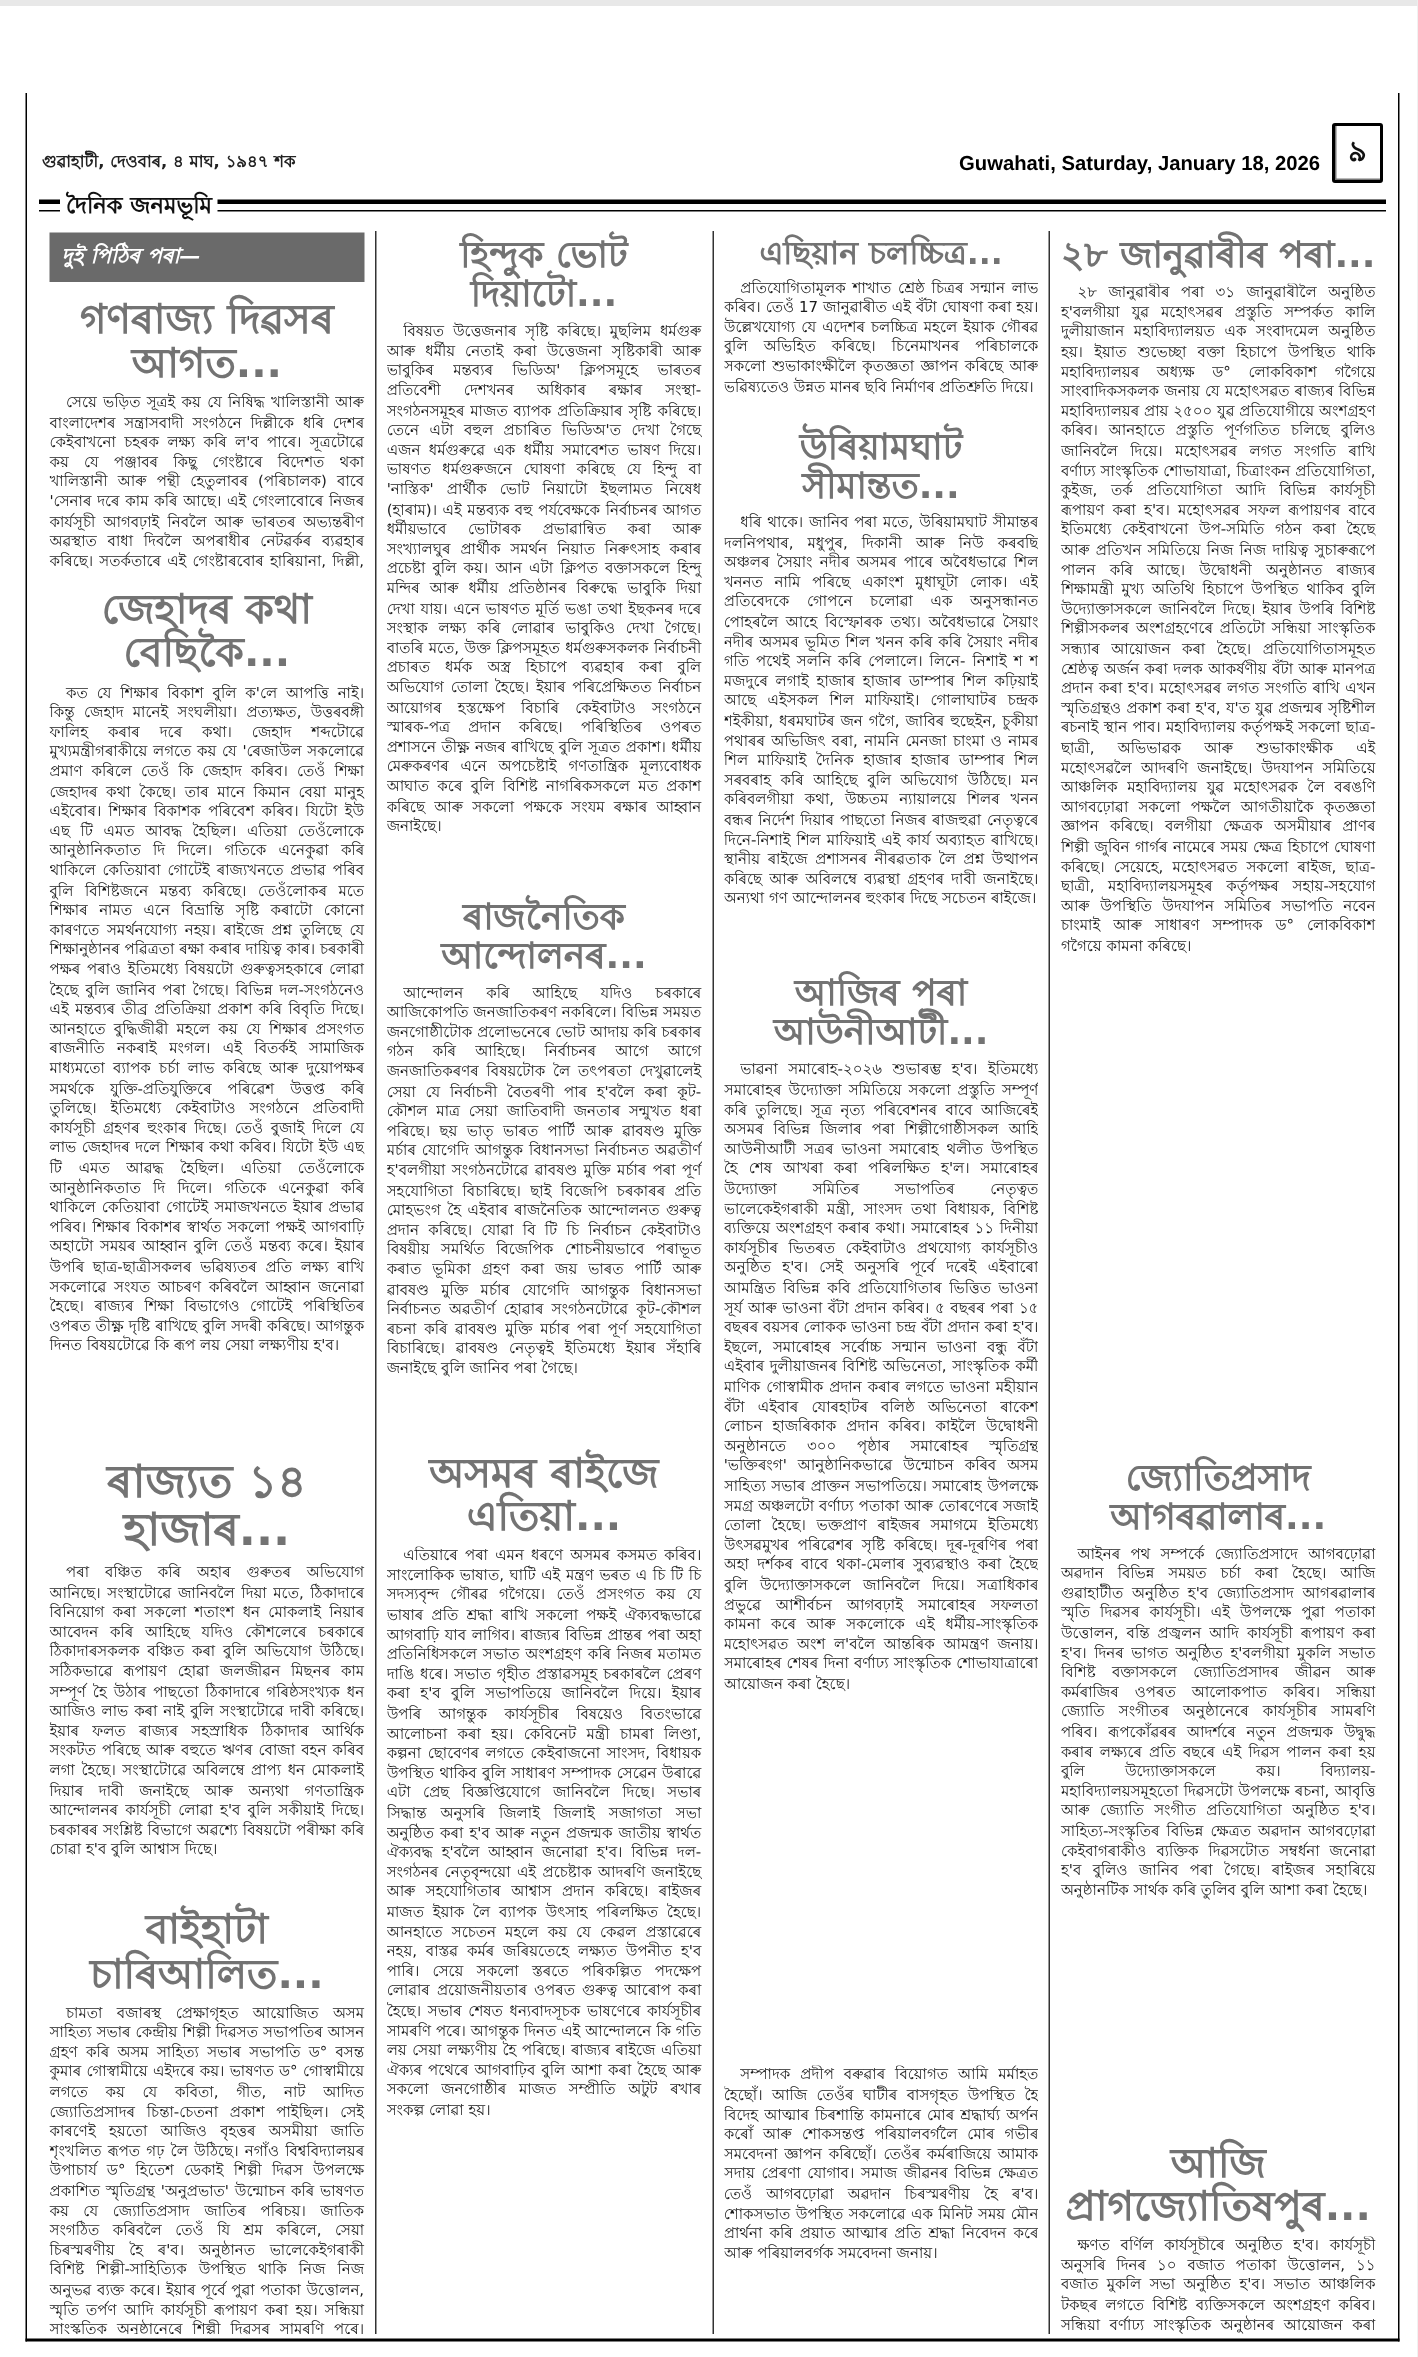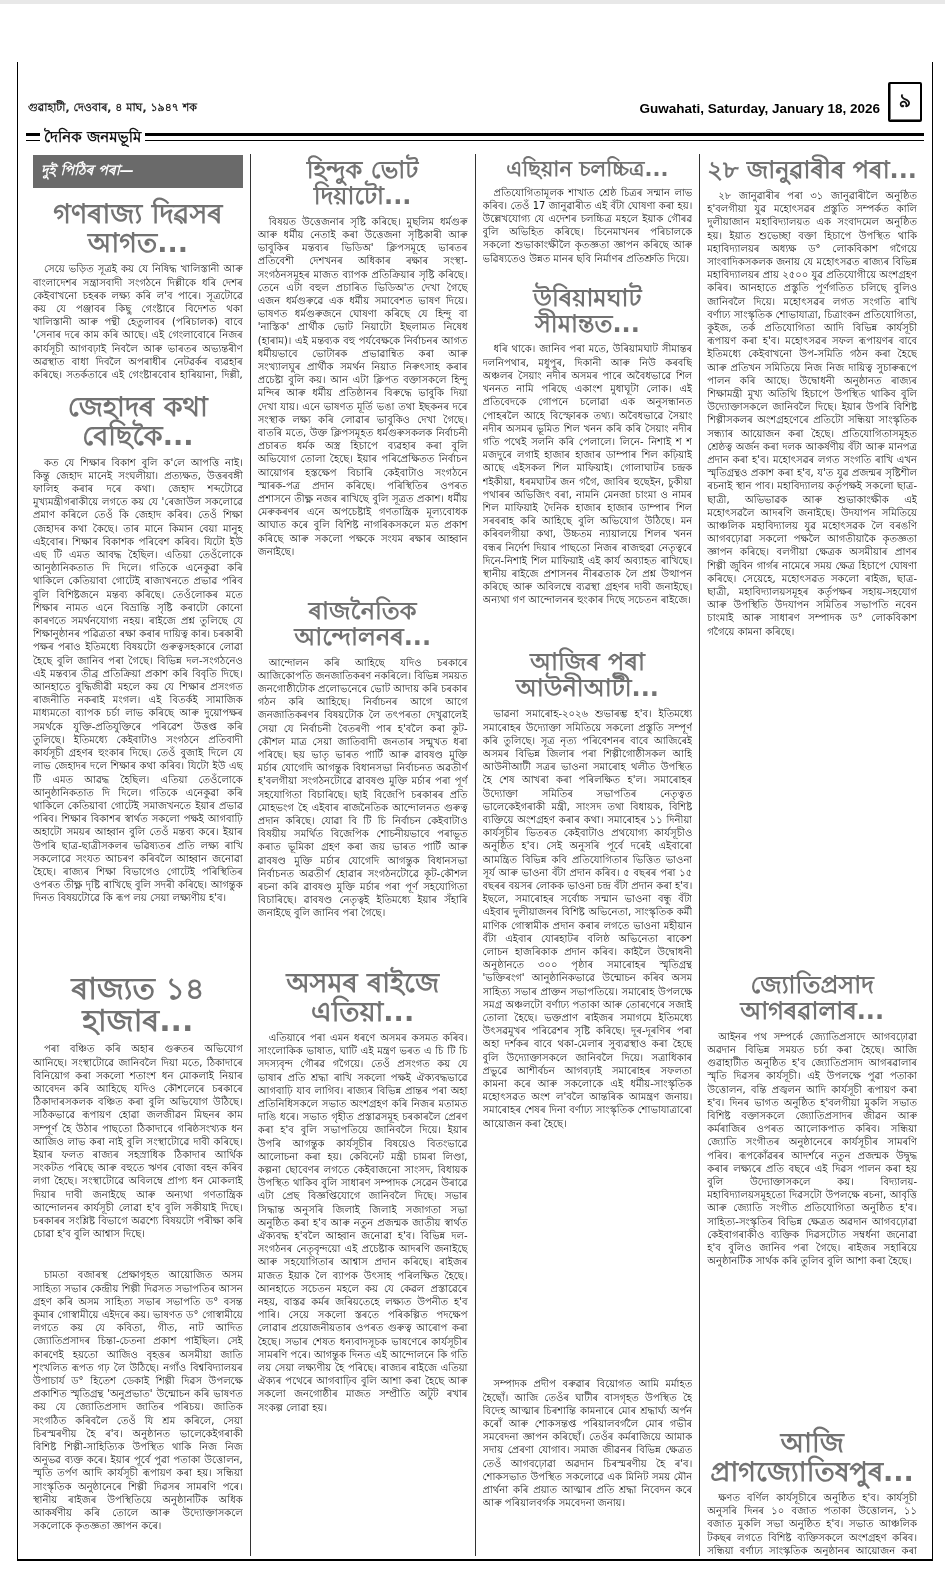--- a/index.html
+++ b/index.html
@@ -72,20 +72,21 @@
         </section>
         <section>
           <h2 class="hl hl-lg">জেহাদৰ কথা বেছিকৈ...</h2>
           <p class="body b-c1s2">কত যে শিক্ষাৰ বিকাশ বুলি ক'লে আপত্তি নাই। কিন্তু জেহাদ মানেই সংঘলীয়া। প্ৰত্যক্ষত, উত্তৰবঙ্গী ফালিহ কৰাৰ দৰে কথা। জেহাদ শব্দটোৱে মুখ্যমন্ত্ৰীগৰাকীয়ে লগতে কয় যে 'ৰেজাউল সকলোৱে প্ৰমাণ কৰিলে তেওঁ কি জেহাদ কৰিব। তেওঁ শিক্ষা জেহাদৰ কথা কৈছে। তাৰ মানে কিমান বেয়া মানুহ এইবোৰ। শিক্ষাৰ বিকাশক পৰিবেশ কৰিব। যিটো ইউ এছ টি এমত আবদ্ধ হৈছিল। এতিয়া তেওঁলোকে আনুষ্ঠানিকতাত দি দিলে। গতিকে এনেকুৱা কৰি থাকিলে কেতিয়াবা গোটেই ৰাজ্যখনতে প্ৰভাৱ পৰিব বুলি বিশিষ্টজনে মন্তব্য কৰিছে। তেওঁলোকৰ মতে শিক্ষাৰ নামত এনে বিভ্ৰান্তি সৃষ্টি কৰাটো কোনো কাৰণতে সমৰ্থনযোগ্য নহয়। ৰাইজে প্ৰশ্ন তুলিছে যে শিক্ষানুষ্ঠানৰ পৱিত্ৰতা ৰক্ষা কৰাৰ দায়িত্ব কাৰ। চৰকাৰী পক্ষৰ পৰাও ইতিমধ্যে বিষয়টো গুৰুত্বসহকাৰে লোৱা হৈছে বুলি জানিব পৰা গৈছে। বিভিন্ন দল-সংগঠনেও এই মন্তব্যৰ তীব্ৰ প্ৰতিক্ৰিয়া প্ৰকাশ কৰি বিবৃতি দিছে। আনহাতে বুদ্ধিজীৱী মহলে কয় যে শিক্ষাৰ প্ৰসংগত ৰাজনীতি নকৰাই মংগল। এই বিতৰ্কই সামাজিক মাধ্যমতো ব্যাপক চৰ্চা লাভ কৰিছে আৰু দুয়োপক্ষৰ সমৰ্থকে যুক্তি-প্ৰতিযুক্তিৰে পৰিৱেশ উত্তপ্ত কৰি তুলিছে। ইতিমধ্যে কেইবাটাও সংগঠনে প্ৰতিবাদী কাৰ্যসূচী গ্ৰহণৰ হুংকাৰ দিছে। তেওঁ বুজাই দিলে যে লাভ জেহাদৰ দলে শিক্ষাৰ কথা কৰিব। যিটো ইউ এছ টি এমত আৱদ্ধ হৈছিল। এতিয়া তেওঁলোকে আনুষ্ঠানিকতাত দি দিলে। গতিকে এনেকুৱা কৰি থাকিলে কেতিয়াবা গোটেই সমাজখনতে ইয়াৰ প্ৰভাৱ পৰিব। শিক্ষাৰ বিকাশৰ স্বাৰ্থত সকলো পক্ষই আগবাঢ়ি অহাটো সময়ৰ আহ্বান বুলি তেওঁ মন্তব্য কৰে। ইয়াৰ উপৰি ছাত্ৰ-ছাত্ৰীসকলৰ ভৱিষ্যতৰ প্ৰতি লক্ষ্য ৰাখি সকলোৱে সংযত আচৰণ কৰিবলৈ আহ্বান জনোৱা হৈছে। ৰাজ্যৰ শিক্ষা বিভাগেও গোটেই পৰিস্থিতিৰ ওপৰত তীক্ষ্ণ দৃষ্টি ৰাখিছে বুলি সদৰী কৰিছে। আগন্তুক দিনত বিষয়টোৱে কি ৰূপ লয় সেয়া লক্ষ্যণীয় হ'ব।</p>
         </section>
         <section>
           <h2 class="hl hl-xl">ৰাজ্যত ১৪ হাজাৰ...</h2>
           <p class="body b-c1s3">পৰা বঞ্চিত কৰি অহাৰ গুৰুতৰ অভিযোগ আনিছে। সংস্থাটোৱে জানিবলৈ দিয়া মতে, ঠিকাদাৰে বিনিয়োগ কৰা সকলো শতাংশ ধন মোকলাই নিয়াৰ আবেদন কৰি আহিছে যদিও কৌশলেৰে চৰকাৰে ঠিকাদাৰসকলক বঞ্চিত কৰা বুলি অভিযোগ উঠিছে। সঠিকভাৱে ৰূপায়ণ হোৱা জলজীৱন মিছনৰ কাম সম্পূৰ্ণ হৈ উঠাৰ পাছতো ঠিকাদাৰে গৰিষ্ঠসংখ্যক ধন আজিও লাভ কৰা নাই বুলি সংস্থাটোৱে দাবী কৰিছে। ইয়াৰ ফলত ৰাজ্যৰ সহস্ৰাধিক ঠিকাদাৰ আৰ্থিক সংকটত পৰিছে আৰু বহুতে ঋণৰ বোজা বহন কৰিব লগা হৈছে। সংস্থাটোৱে অবিলম্বে প্ৰাপ্য ধন মোকলাই দিয়াৰ দাবী জনাইছে আৰু অন্যথা গণতান্ত্ৰিক আন্দোলনৰ কাৰ্যসূচী লোৱা হ'ব বুলি সকীয়াই দিছে। চৰকাৰৰ সংশ্লিষ্ট বিভাগে অৱশ্যে বিষয়টো পৰীক্ষা কৰি চোৱা হ'ব বুলি আশ্বাস দিছে।</p>
         </section>
         <section>
+          <h2 class="hl hl-lg">বাইহাটা চাৰিআলিত...</h2>
           <p class="body b-c1s4">চামতা বজাৰস্থ প্ৰেক্ষাগৃহত আয়োজিত অসম সাহিত্য সভাৰ কেন্দ্ৰীয় শিল্পী দিৱসত সভাপতিৰ আসন গ্ৰহণ কৰি অসম সাহিত্য সভাৰ সভাপতি ড° বসন্ত কুমাৰ গোস্বামীয়ে এইদৰে কয়। ভাষণত ড° গোস্বামীয়ে লগতে কয় যে কবিতা, গীত, নাট আদিত জ্যোতিপ্ৰসাদৰ চিন্তা-চেতনা প্ৰকাশ পাইছিল। সেই কাৰণেই হয়তো আজিও বৃহত্তৰ অসমীয়া জাতি শৃংখলিত ৰূপত গঢ় লৈ উঠিছে। নগাঁও বিশ্ববিদ্যালয়ৰ উপাচাৰ্য ড° হিতেশ ডেকাই শিল্পী দিৱস উপলক্ষে প্ৰকাশিত স্মৃতিগ্ৰন্থ 'অনুপ্ৰভাত' উন্মোচন কৰি ভাষণত কয় যে জ্যোতিপ্ৰসাদ জাতিৰ পৰিচয়। জাতিক সংগঠিত কৰিবলৈ তেওঁ যি শ্ৰম কৰিলে, সেয়া চিৰস্মৰণীয় হৈ ৰ'ব। অনুষ্ঠানত ভালেকেইগৰাকী বিশিষ্ট শিল্পী-সাহিত্যিক উপস্থিত থাকি নিজ নিজ অনুভৱ ব্যক্ত কৰে। ইয়াৰ পূৰ্বে পুৱা পতাকা উত্তোলন, স্মৃতি তৰ্পণ আদি কাৰ্যসূচী ৰূপায়ণ কৰা হয়। সন্ধিয়া সাংস্কৃতিক অনুষ্ঠানেৰে শিল্পী দিৱসৰ সামৰণি পৰে। স্থানীয় ৰাইজৰ উপস্থিতিয়ে অনুষ্ঠানটিক অধিক আকৰ্ষণীয় কৰি তোলে আৰু উদ্যোক্তাসকলে সকলোকে কৃতজ্ঞতা জ্ঞাপন কৰে।</p>
         </section>
       </div>
 
       <div class="col">
         <section>
           <h2 class="hl hl-md">হিন্দুক ভোট দিয়াটো...</h2>
           <p class="body b-c2s1">বিষয়ত উত্তেজনাৰ সৃষ্টি কৰিছে। মুছলিম ধৰ্মগুৰু আৰু ধৰ্মীয় নেতাই কৰা উত্তেজনা সৃষ্টিকাৰী আৰু ভাবুকিৰ মন্তব্যৰ ভিডিঅ' ক্লিপসমূহে ভাৰতৰ প্ৰতিবেশী দেশখনৰ অধিকাৰ ৰক্ষাৰ সংস্থা-সংগঠনসমূহৰ মাজত ব্যাপক প্ৰতিক্ৰিয়াৰ সৃষ্টি কৰিছে। তেনে এটা বহুল প্ৰচাৰিত ভিডিঅ'ত দেখা গৈছে এজন ধৰ্মগুৰুৱে এক ধৰ্মীয় সমাবেশত ভাষণ দিয়ে। ভাষণত ধৰ্মগুৰুজনে ঘোষণা কৰিছে যে হিন্দু বা 'নাস্তিক' প্ৰাৰ্থীক ভোট নিয়াটো ইছলামত নিষেধ (হাৰাম)। এই মন্তব্যক বহু পৰ্যবেক্ষকে নিৰ্বাচনৰ আগত ধৰ্মীয়ভাবে ভোটাৰক প্ৰভাৱান্বিত কৰা আৰু সংখ্যালঘুৰ প্ৰাৰ্থীক সমৰ্থন নিয়াত নিৰুৎসাহ কৰাৰ প্ৰচেষ্টা বুলি কয়। আন এটা ক্লিপত বক্তাসকলে হিন্দু মন্দিৰ আৰু ধৰ্মীয় প্ৰতিষ্ঠানৰ বিৰুদ্ধে ভাবুকি দিয়া দেখা যায়। এনে ভাষণত মূৰ্তি ভঙা তথা ইছকনৰ দৰে সংস্থাক লক্ষ্য কৰি লোৱাৰ ভাবুকিও দেখা গৈছে। বাতৰি মতে, উক্ত ক্লিপসমূহত ধৰ্মগুৰুসকলক নিৰ্বাচনী প্ৰচাৰত ধৰ্মক অস্ত্ৰ হিচাপে ব্যৱহাৰ কৰা বুলি অভিযোগ তোলা হৈছে। ইয়াৰ পৰিপ্ৰেক্ষিতত নিৰ্বাচন আয়োগৰ হস্তক্ষেপ বিচাৰি কেইবাটাও সংগঠনে স্মাৰক-পত্ৰ প্ৰদান কৰিছে। পৰিস্থিতিৰ ওপৰত প্ৰশাসনে তীক্ষ্ণ নজৰ ৰাখিছে বুলি সূত্ৰত প্ৰকাশ। ধৰ্মীয় মেৰুকৰণৰ এনে অপচেষ্টাই গণতান্ত্ৰিক মূল্যবোধক আঘাত কৰে বুলি বিশিষ্ট নাগৰিকসকলে মত প্ৰকাশ কৰিছে আৰু সকলো পক্ষকে সংযম ৰক্ষাৰ আহ্বান জনাইছে।</p>
         </section>
         <section>

